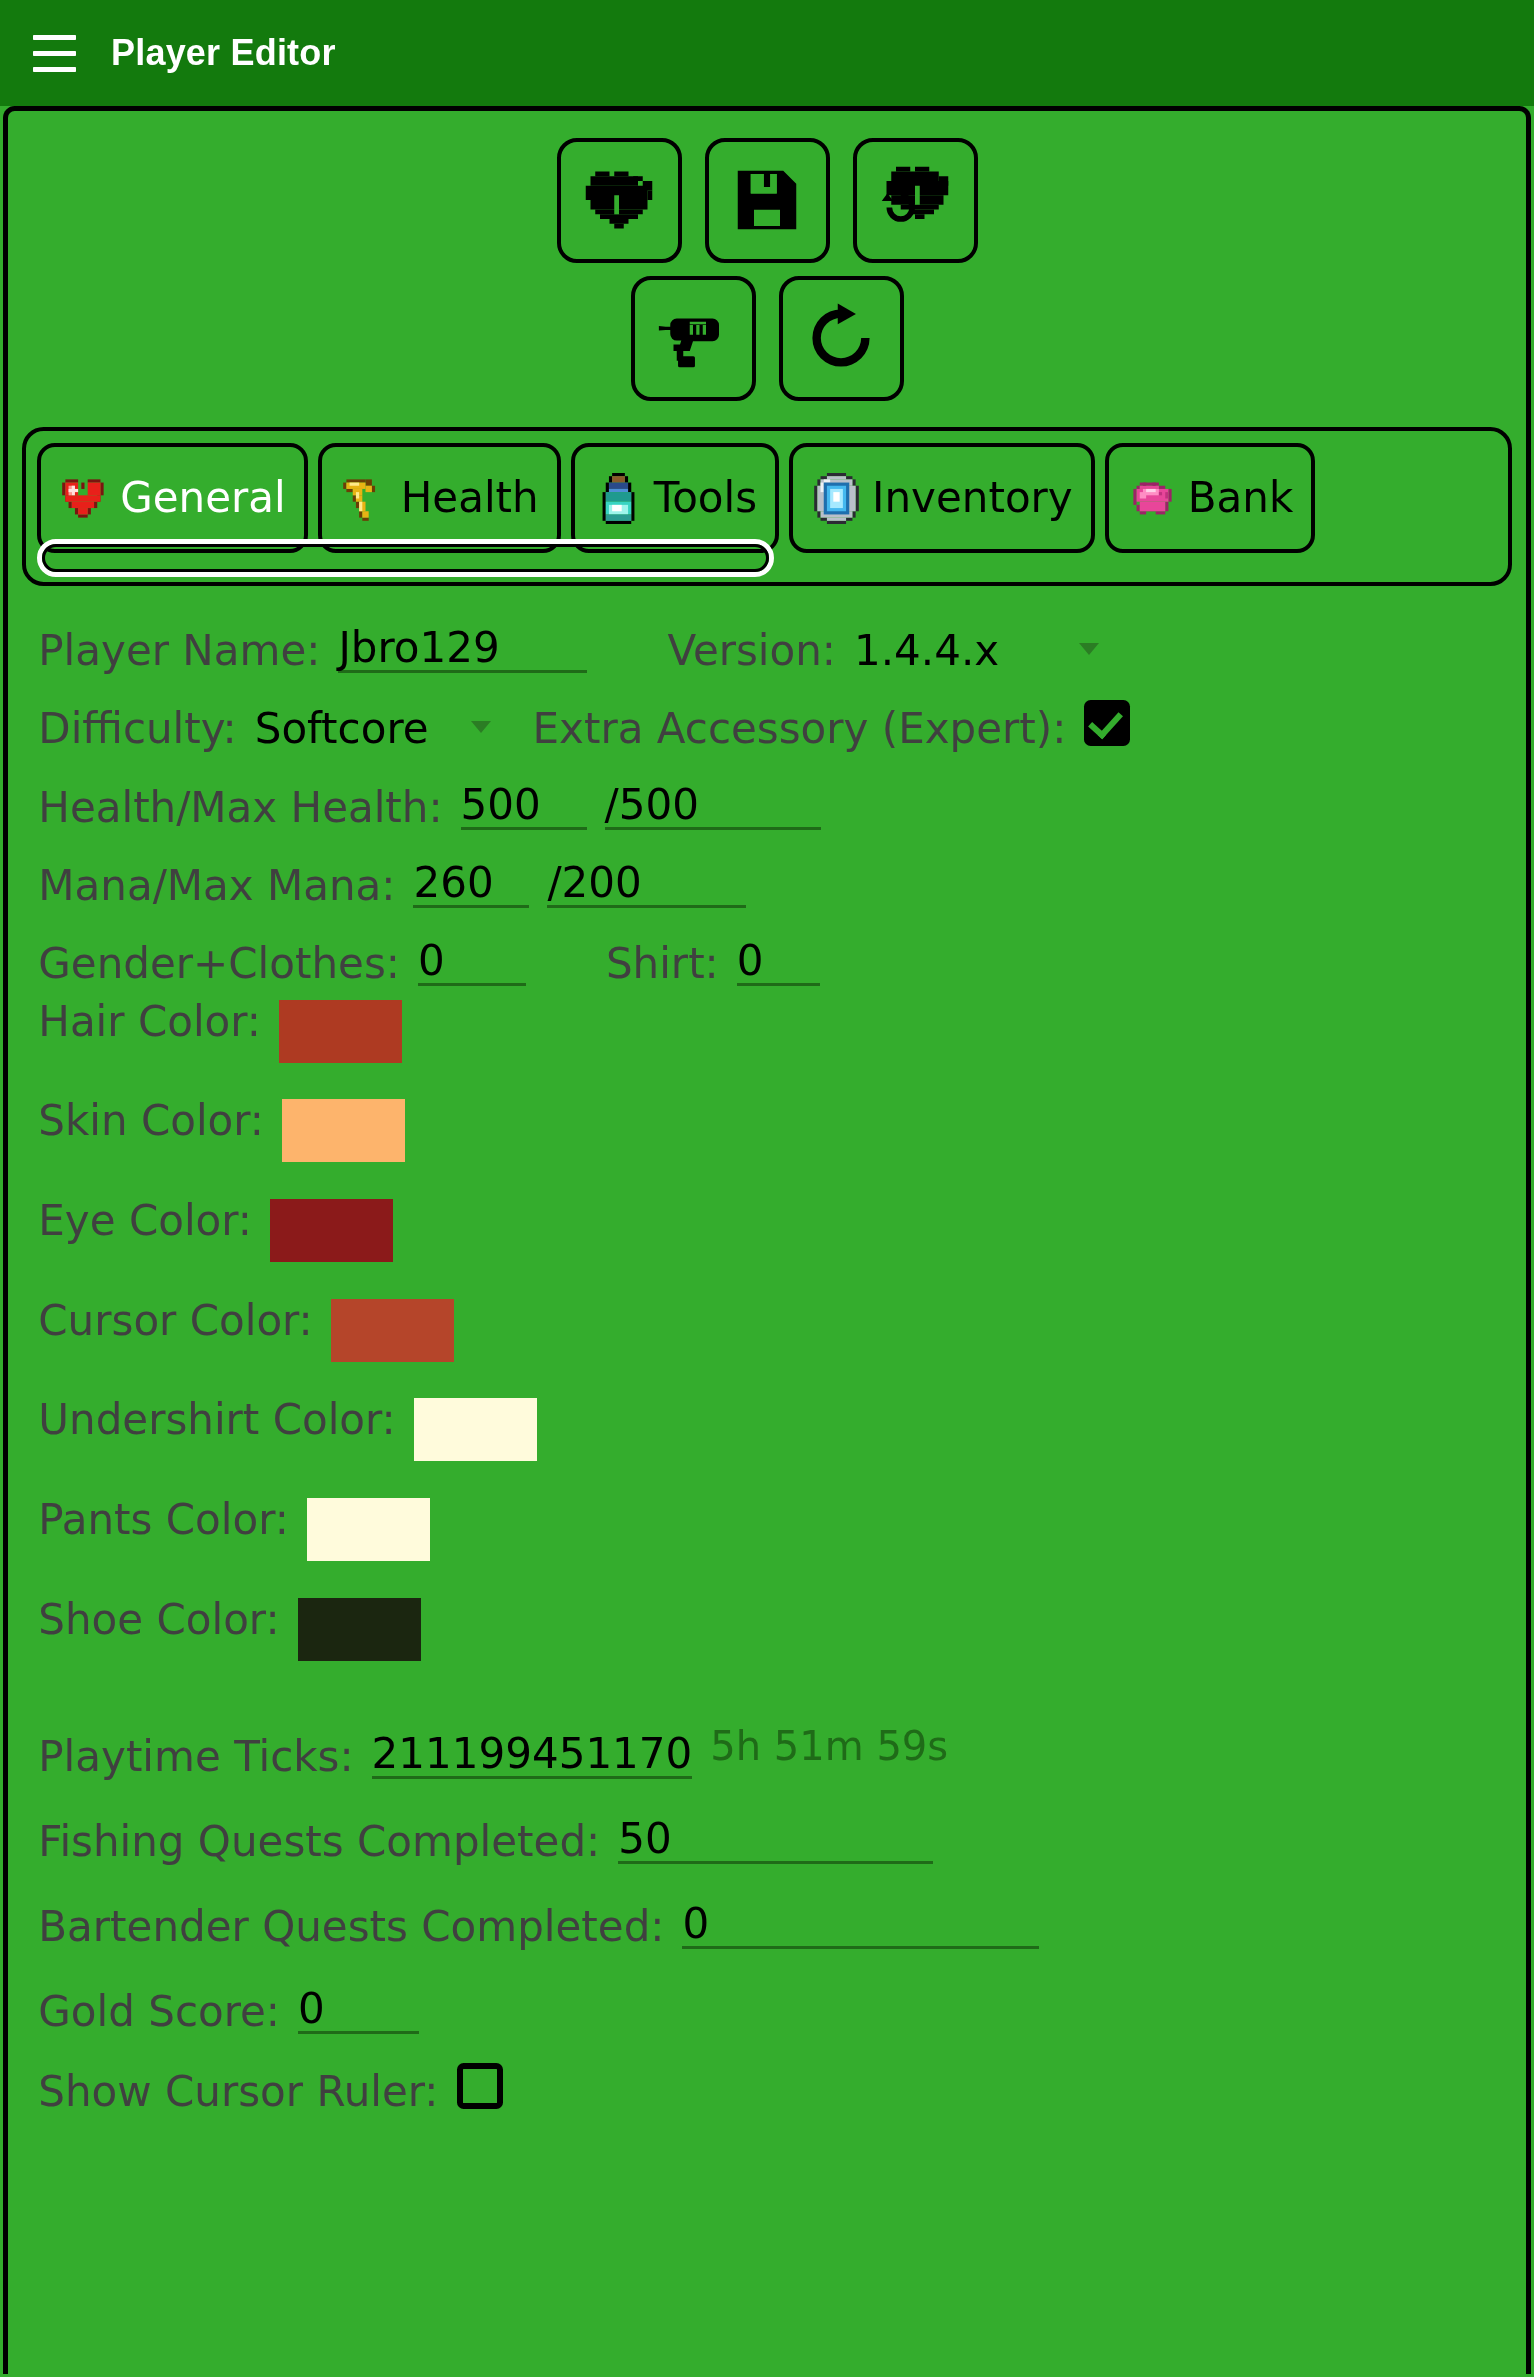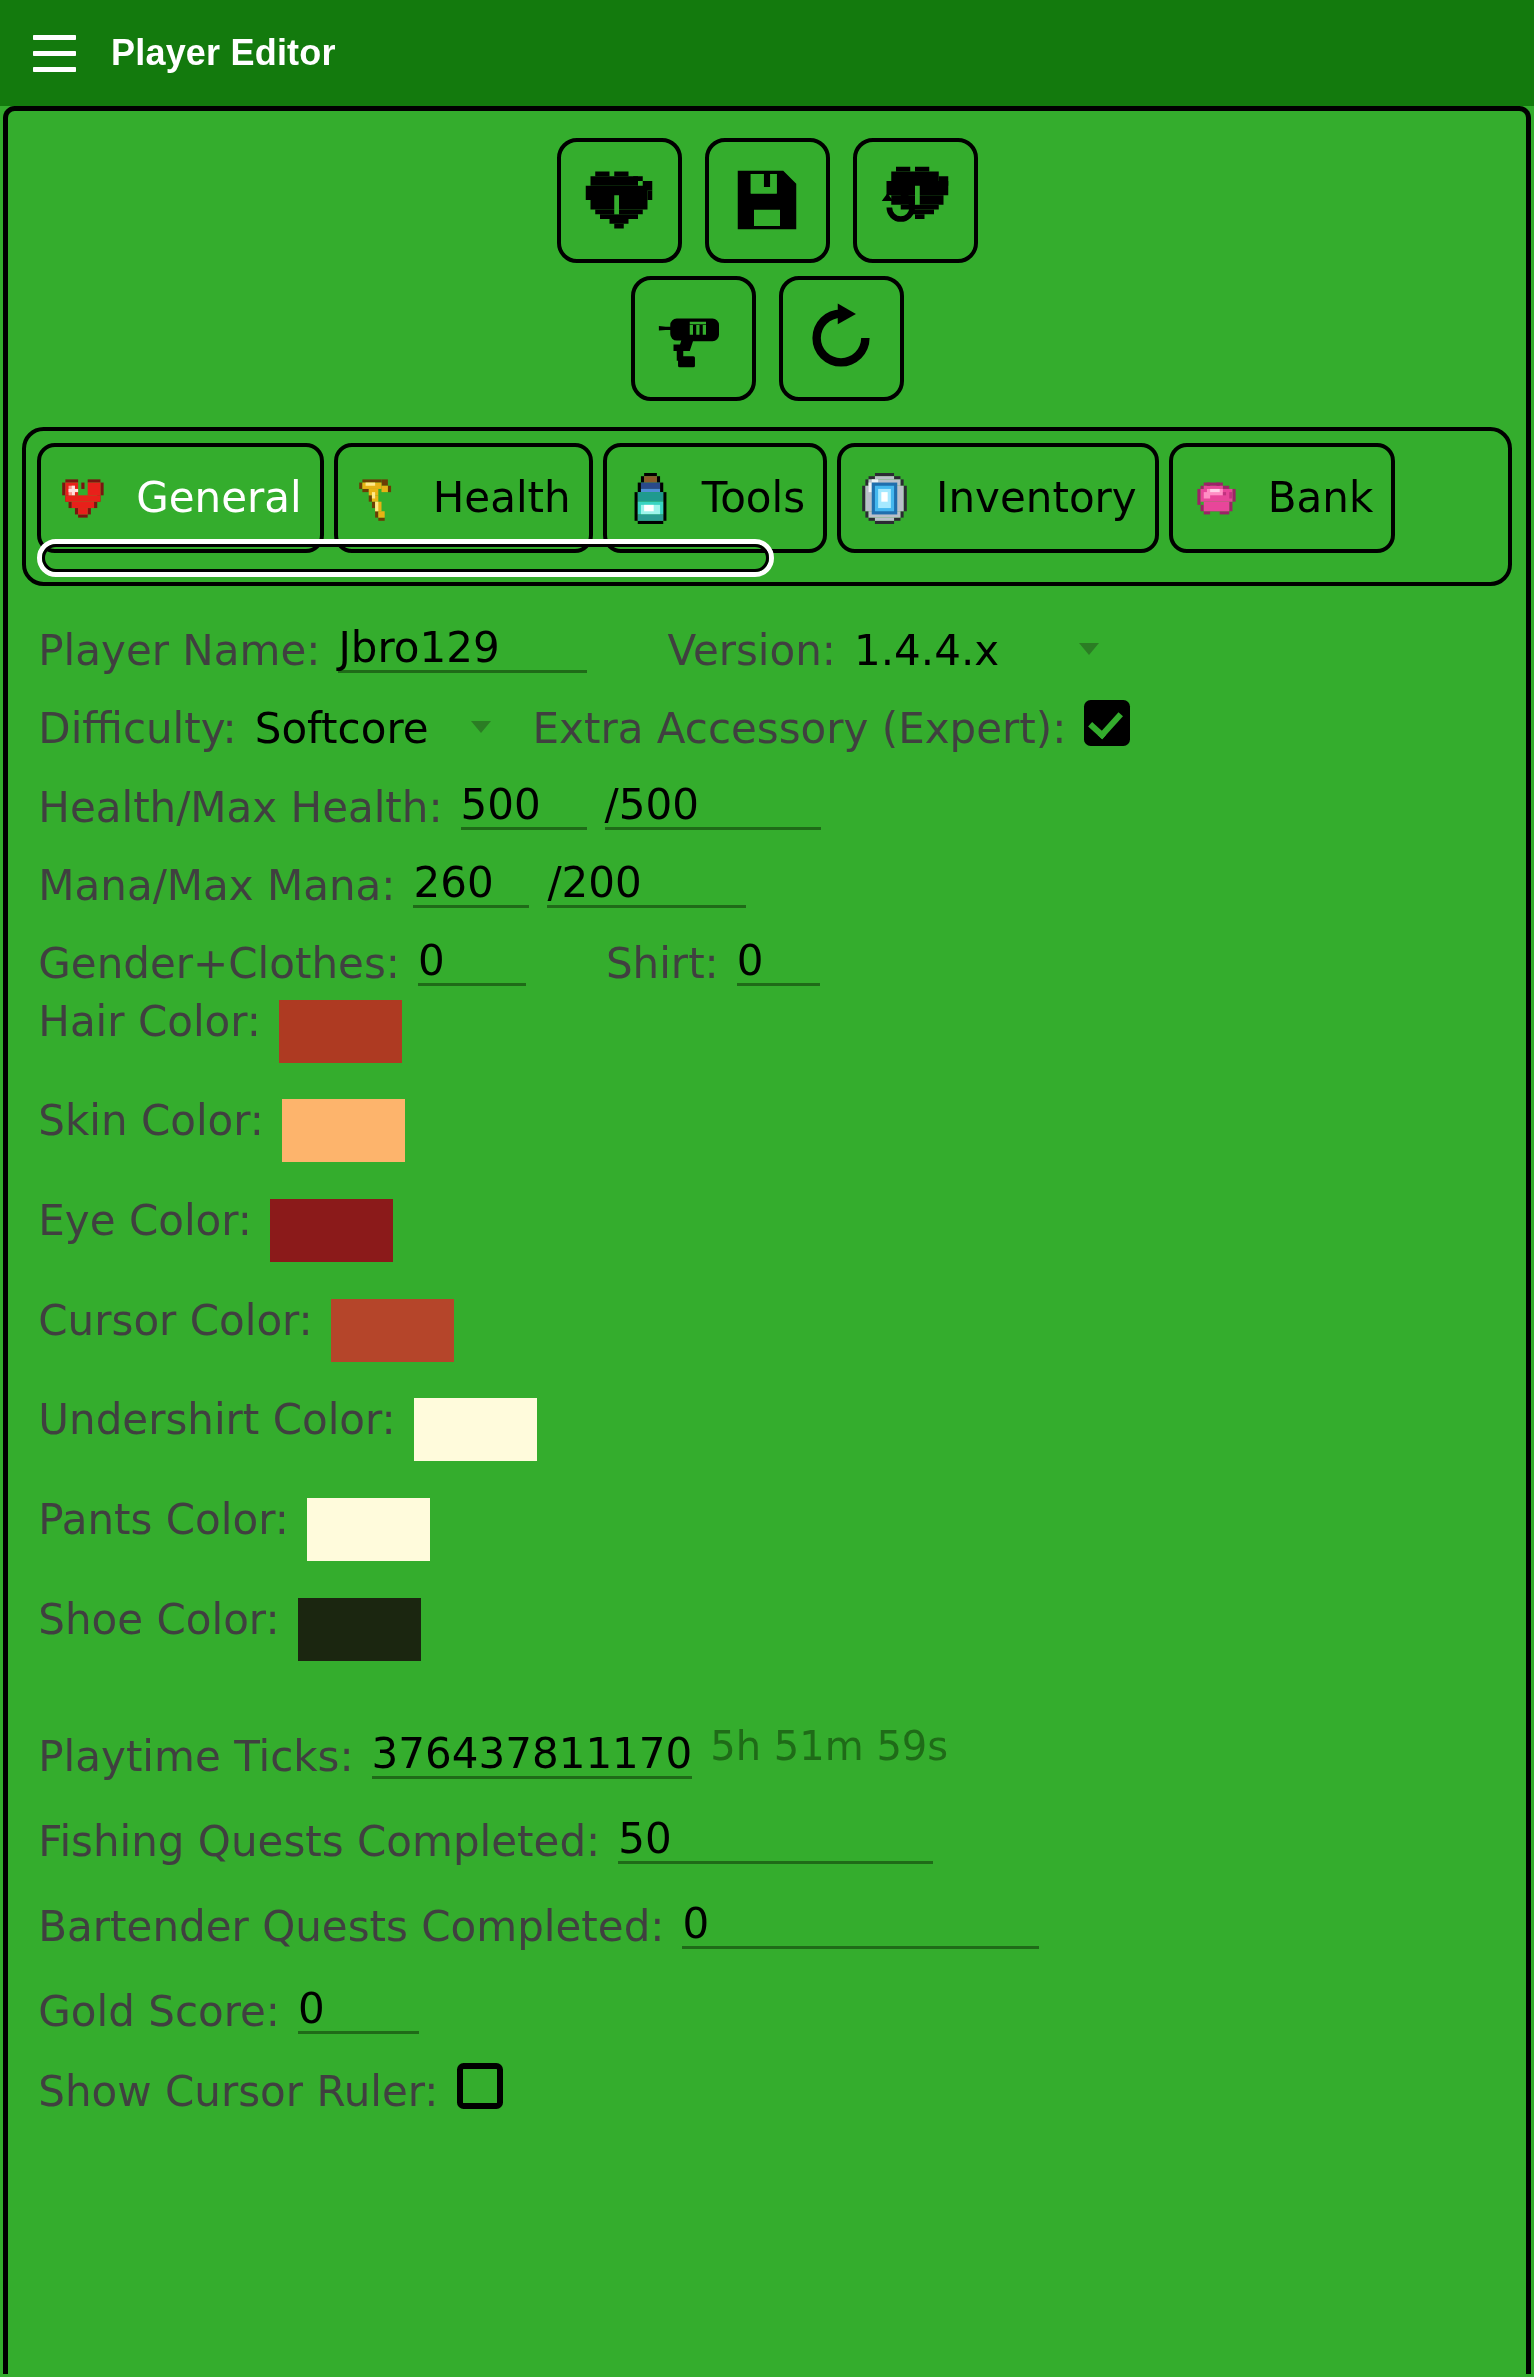--- a/index.html
+++ b/index.html
@@ -100,21 +100,21 @@
     align-items: stretch;
     height: 110px;
   }
   .tab {
     border: 4.2px solid #000000;
     border-radius: 18px;
     box-sizing: border-box;
     display: flex;
     align-items: center;
     padding: 0 18px;
-    gap: 26px;
+    gap: 10px;
     cursor: pointer;
     position: relative;
     flex: 0 0 auto;
   }
   .tab-label {
     font-family: "DejaVu Sans", sans-serif;
     font-size: 42px;
     color: #000000;
     white-space: nowrap;
     line-height: 1;
@@ -622,21 +622,21 @@
     <div class="row swatchrow">
       <span class="lbl">Shoe Color:</span>
       <span class="gap-s"></span>
       <span class="swatch" style="background:#1B2610"></span>
     </div>
 
     <div class="row" style="margin-top:18px">
       <span class="lbl">Playtime Ticks:</span>
       <span class="gap-s"></span>
       <span class="field" style="min-width:274px">
-        <span class="val">376437811170</span>
+        <span class="val">211199451170</span>
       </span>
       <span class="gap-s"></span>
       <span class="muted" style="margin-bottom:10px">5h 51m 59s</span>
     </div>
 
     <div class="row" style="margin-top:20px">
       <span class="lbl">Fishing Quests Completed:</span>
       <span class="gap-s"></span>
       <span class="field" style="min-width:315px">
         <span class="val">50</span>

